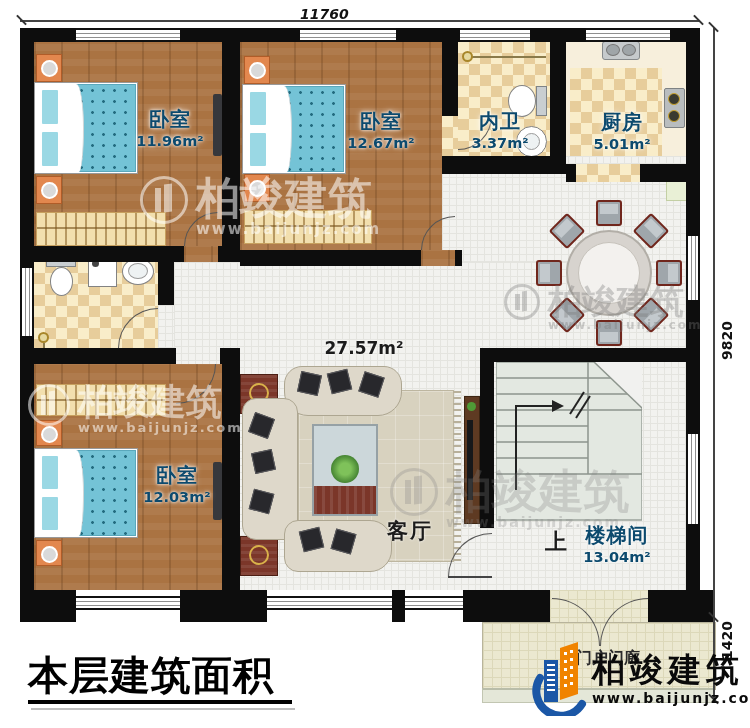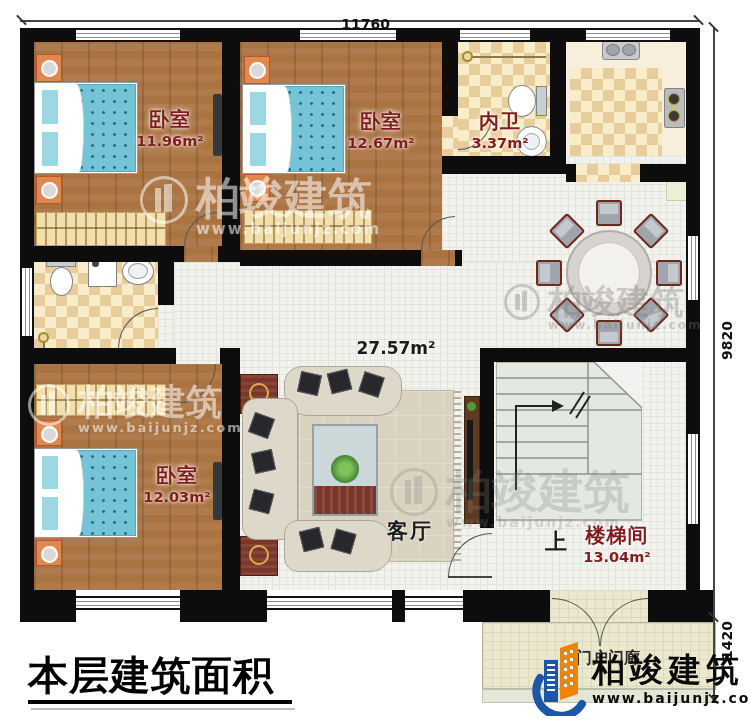--- a/index.html
+++ b/index.html
@@ -56,21 +56,21 @@
   .endtable .gold{margin:8px auto 0;width:16px;height:16px;border:2px solid #d9b24a;border-radius:50%;}
   .rug{background:#d8d2bf;border:1px solid #bdb6a0;
     background-image:linear-gradient(rgba(255,255,255,.25) 1px,transparent 1px),linear-gradient(90deg,rgba(255,255,255,.25) 1px,transparent 1px);
     background-size:24px 24px;}
   .rug:after{content:"";position:absolute;right:-8px;top:0;width:8px;height:100%;
     background:repeating-linear-gradient(180deg,#b8b09a 0 2px,transparent 2px 6px);}
   .chair{width:26px;height:26px;background:#9fa6ab;border:2px solid #70261c;border-radius:3px;z-index:3;position:absolute;box-sizing:border-box;}
   .chair:after{content:"";position:absolute;left:2px;top:2px;right:2px;bottom:10px;background:#c3c9cd;}
   
   .room-label{display:flex;flex-direction:column;align-items:center;transform:translateX(-50%);
-    font-weight:700;color:#7f1d1d;z-index:6;white-space:nowrap;
+    font-weight:700;color:#0c4a6e;z-index:6;white-space:nowrap;
     text-shadow:0 0 3px rgba(255,255,255,.95),0 0 6px rgba(255,255,255,.8);}
   .room-label .nm{font-size:20px;letter-spacing:1px;}
   .room-label .ar{font-size:14.5px;}
   .solo{position:absolute;transform:translateX(-50%);font-weight:700;color:#1b1b1b;z-index:6;
     text-shadow:0 0 3px rgba(255,255,255,.95);white-space:nowrap;}
   
   .wm{display:flex;align-items:flex-start;gap:8px;z-index:5;pointer-events:none;white-space:nowrap;}
   .wm .glyph{border:3px solid;border-radius:50%;position:relative;flex:none;}
   .wm .glyph i{position:absolute;left:28%;top:22%;width:14%;height:56%;background:currentColor;}
   .wm .glyph b{position:absolute;left:50%;top:12%;width:18%;height:66%;background:currentColor;transform:skewY(-8deg);}
@@ -355,37 +355,41 @@
     <span class="ar">11.96m²</span>
   </div>
   <div class="abs room-label" style="left:381px;top:108px;">
     <span class="nm">卧室</span>
     <span class="ar">12.67m²</span>
   </div>
   <div class="abs room-label" style="left:500px;top:108px;">
     <span class="nm">内卫</span>
     <span class="ar">3.37m²</span>
   </div>
+  <div class="abs room-label" style="left:622px;top:109px;">
+    <span class="nm">厨房</span>
+    <span class="ar">5.01m²</span>
+  </div>
   <div class="abs room-label" style="left:177px;top:462px;">
     <span class="nm">卧室</span>
     <span class="ar">12.03m²</span>
   </div>
-  <div class="solo" style="left:364px;top:338px;font-size:17px;margin-left:32px;">27.57m²</div>
+  <div class="solo" style="left:364px;top:338px;font-size:17px;">27.57m²</div>
   <div class="solo" style="left:410px;top:517px;font-size:21px;letter-spacing:2px;">客厅</div>
   <div class="abs room-label" style="left:617px;top:522px;">
     <span class="nm">楼梯间</span>
     <span class="ar">13.04m²</span>
   </div>
   <div class="solo" style="left:556px;top:527px;font-size:22px;">上</div>
   <div class="porch-label" style="left:600px;top:648px;">入门户门廊</div>
 
   <div class="abs dimline" style="left:20px;top:20px;width:680px;height:1.5px;"></div>
   <div class="tick" style="left:15px;top:19px;"></div>
   <div class="tick" style="left:692px;top:19px;"></div>
-  <div class="dim-h" style="left:300px;top:16px;width:90px;text-align:right;">11760</div>
+  <div class="dim-h" style="left:300px;top:6px;width:90px;text-align:left;font-style:italic;">11760</div>
   <div class="abs dimline" style="left:713px;top:28px;width:1.5px;height:674px;"></div>
   <div class="tick" style="left:707px;top:26px;"></div>
   <div class="tick" style="left:707px;top:616px;"></div>
   <div class="tick" style="left:707px;top:698px;"></div>
   <div class="dim-v" style="left:719px;top:300px;height:60px;">9820</div>
   <div class="dim-v" style="left:719px;top:608px;height:52px;">1420</div>
 
   <div class="tb-title" style="left:28px;top:648px;font-size:40px;">本层建筑面积</div>
   <div class="abs" style="left:28px;top:700px;width:264px;height:4px;background:#000;z-index:8;"></div>
   <div class="abs" style="left:31px;top:708px;width:264px;height:2px;background:#bdbdbd;z-index:8;"></div>

